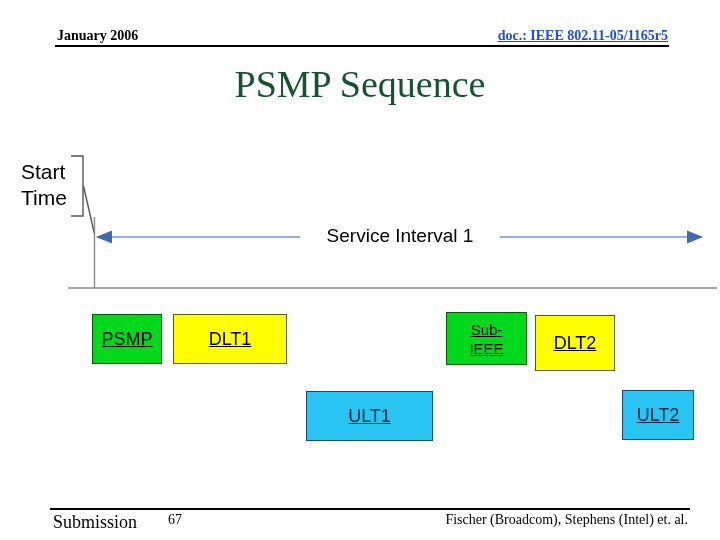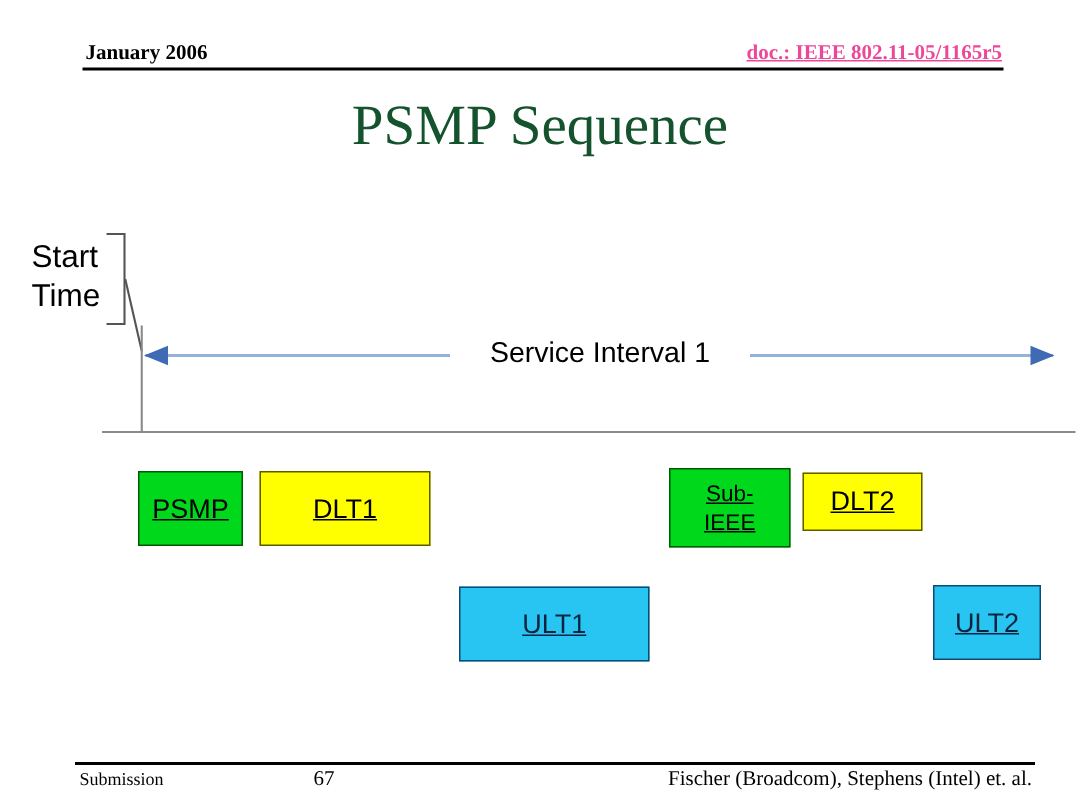--- a/index.html
+++ b/index.html
@@ -6,21 +6,21 @@
   .slide{
     position:relative;width:720px;height:540px;background:#ffffff;overflow:hidden;
     font-family:"Liberation Serif", serif;
     border-radius:13px;
   }
   
   .hdr-date{
     position:absolute;left:57px;top:28px;font-size:14px;font-weight:bold;color:#000;
   }
   .hdr-doc{
-    position:absolute;right:52px;top:28px;font-size:14px;font-weight:bold;color:#ec4899;
+    position:absolute;right:52px;top:28px;font-size:14px;font-weight:bold;color:#1d4ed8;
     text-decoration:underline;
   }
   .hdr-rule{
     position:absolute;left:55px;top:45px;width:614px;height:2px;background:#000;
   }
   
   .title{
     position:absolute;left:0;top:62px;width:720px;text-align:center;
     font-size:38px;color:#14532d;letter-spacing:0px;
   }
@@ -40,29 +40,29 @@
     position:absolute;display:flex;align-items:center;justify-content:center;
     font-family:"Liberation Sans", sans-serif;font-weight:normal;color:#000;
     box-sizing:border-box;text-align:center;text-decoration:underline;
   }
   .box-green{background:#00d81c;border:1px solid #015c01;}
   .box-yellow{background:#ffff00;border:1px solid #5d5d00;}
   .box-cyan{background:#29c5f2;border:1px solid #0f4a75;color:#0d2440;}
   #box-psmp   {left:92px; top:314px;width:70px; height:50px;font-size:18px;}
   #box-dlt1   {left:173px;top:314px;width:114px;height:50px;font-size:18px;}
   #box-subpsmp{left:446px;top:312px;width:81px; height:53px;font-size:15px;line-height:19px;white-space:pre-line;}
-  #box-dlt2   {left:535px;top:315px;width:80px; height:39px;font-size:18px;}
+  #box-dlt2   {left:535px;top:315px;width:80px; height:56px;font-size:18px;}
   #box-ult1   {left:306px;top:391px;width:127px;height:50px;font-size:18px;}
   #box-ult2   {left:622px;top:390px;width:72px; height:50px;font-size:18px;}
   
   .ftr-rule{
     position:absolute;left:50px;top:508px;width:640px;height:2px;background:#000;
   }
-  .ftr-left{position:absolute;left:53px;top:512px;font-size:12px;color:#000;}
-  .ftr-page{position:absolute;left:168px;top:512px;font-size:14px;color:#000;margin-left:41px;}
+  .ftr-left{position:absolute;left:53px;top:512px;font-size:18px;color:#000;}
+  .ftr-page{position:absolute;left:168px;top:512px;font-size:14px;color:#000;}
   .ftr-right{position:absolute;right:32px;top:512px;font-size:14px;color:#000;}
 </style>
 </head>
 <body>
 
 <div class="slide">
 
   <div class="hdr-date">January 2006</div>
   <div class="hdr-doc">doc.: IEEE 802.11-05/1165r5</div>
   <div class="hdr-rule"></div>

